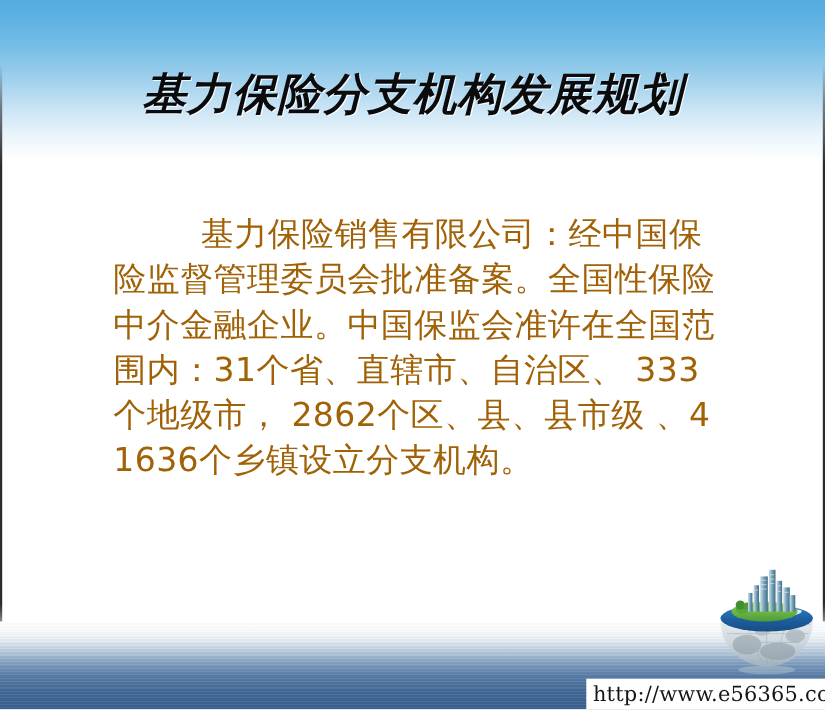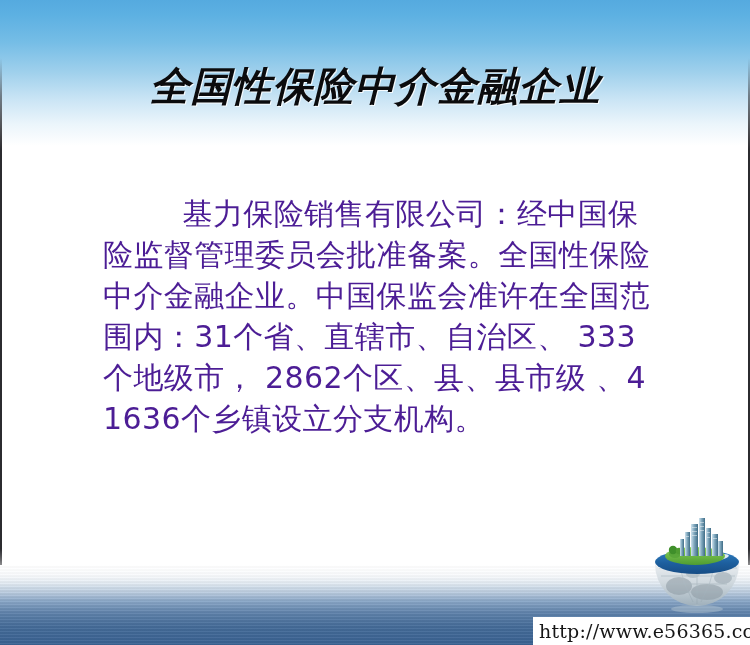--- a/index.html
+++ b/index.html
@@ -71,21 +71,21 @@
     text-shadow: 1px 1px 0 rgba(255,255,255,0.85);
     white-space: nowrap;
   }
 
   
   .body-text {
     position: absolute;
     left: 103px;
     top: 193px;
     width: 552px;
-    color: #4c1d95;
+    color: #a16207;
     font-family: "DejaVu Sans", "Liberation Sans", sans-serif;
     font-size: 30px;
     line-height: 41px;
     font-weight: 500;
     letter-spacing: 0.4px;
     white-space: pre-wrap;
     word-break: break-all;
   }
 
   
@@ -159,21 +159,21 @@
 </head>
 <body>
 
 <div id="slide">
 
   <div class="sky"></div>
 
   <div class="edge edge-left"></div>
   <div class="edge edge-right"></div>
 
-  <div class="title">全国性保险中介金融企业</div>
+  <div class="title">基力保险分支机构发展规划</div>
 
   <div class="body-text">        基力保险销售有限公司：经中国保险监督管理委员会批准备案。全国性保险中介金融企业。中国保监会准许在全国范围内：31个省、直辖市、自治区、 333个地级市， 2862个区、县、县市级 、41636个乡镇设立分支机构。</div>
 
   <div class="sea"></div>
   <div class="sea-haze"></div>
 
   <div class="globe-wrap">
     <svg width="96" height="104" viewBox="0 0 96 104" xmlns="http://www.w3.org/2000/svg">
       <defs>
         <linearGradient id="gBowl" x1="0" y1="0" x2="0" y2="1">

